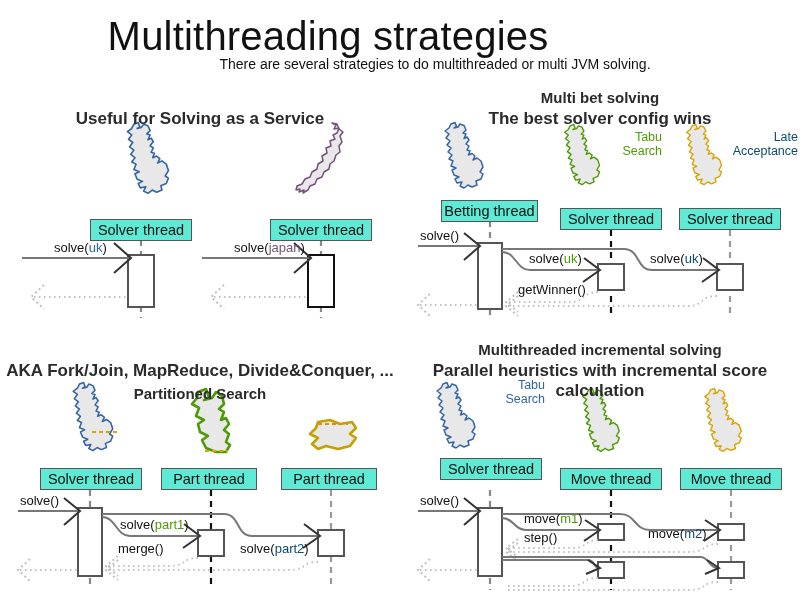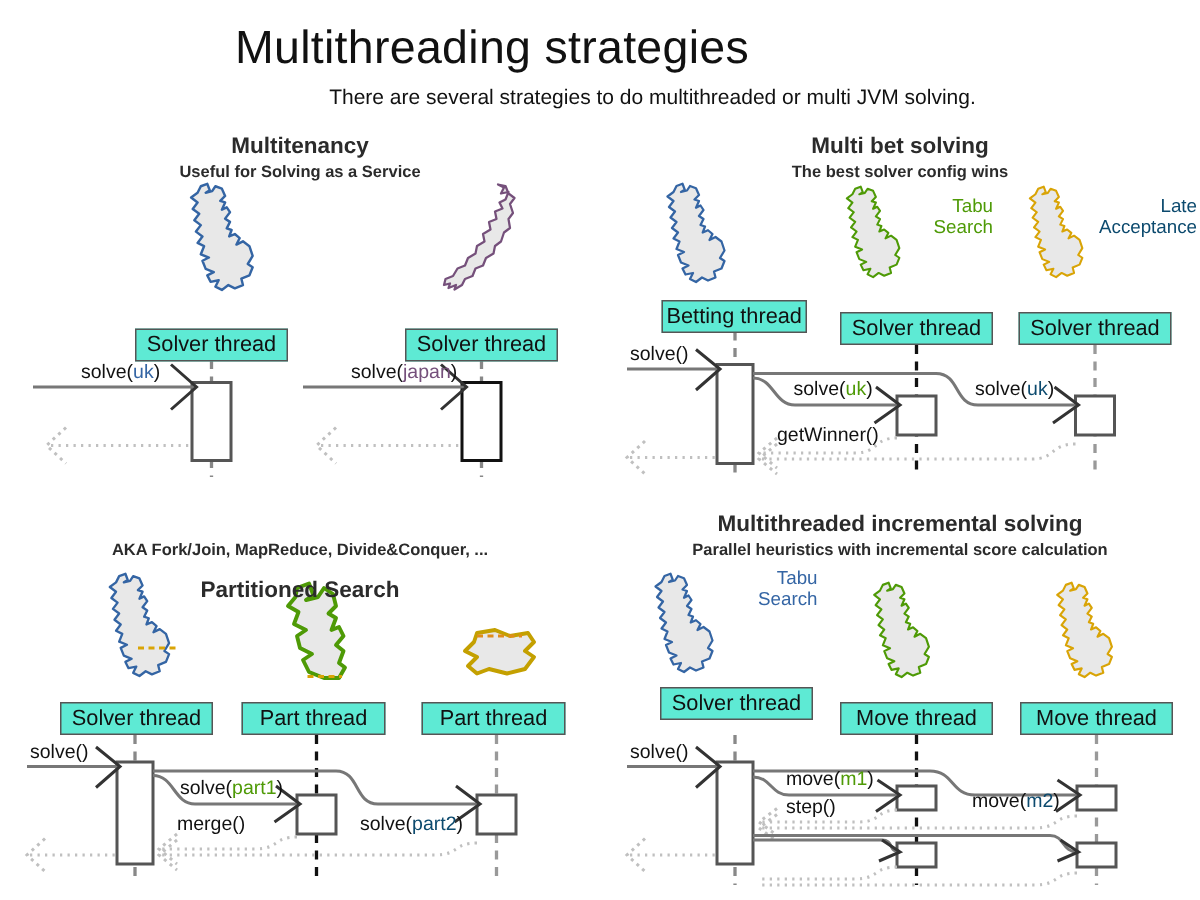--- a/index.html
+++ b/index.html
@@ -1,24 +1,24 @@
 <!DOCTYPE html>
 <html><head>
 <meta charset="utf-8">
 <style>
   html,body{margin:0;padding:0;background:#ffffff;}
   body{width:800px;height:600px;overflow:hidden;
        font-family:"Liberation Sans","DejaVu Sans",sans-serif;color:#000;}
   #stage{position:relative;width:800px;height:600px;}
   svg.layer{position:absolute;left:0;top:0;width:800px;height:600px;}
   .ttl{position:absolute;text-align:center;}
-  #page-title{left:0;top:14px;width:656px;font-size:31px;font-weight:400;color:#111;letter-spacing:.2px;text-align:center;}
+  #page-title{left:0;top:14px;width:656px;font-size:40px;font-weight:400;color:#111;letter-spacing:.2px;text-align:center;}
   #page-sub{left:0;top:56px;width:800px;font-size:14px;font-weight:400;color:#111;padding-left:35px;}
   .q-title{font-size:15px;font-weight:bold;color:#2b2b2b;}
-  .q-sub{font-size:11px;font-weight:bold;color:#2b2b2b;}
+  .q-sub{font-size:17px;font-weight:bold;color:#2b2b2b;}
   .tbox{position:absolute;border:1.6px solid #555;background:#5eead4;
         font-size:14.5px;color:#111;display:flex;align-items:center;
         justify-content:center;white-space:nowrap;box-sizing:border-box;}
   .msg{position:absolute;font-size:13px;color:#111;white-space:nowrap;}
   .maplbl{position:absolute;font-size:12.5px;text-align:right;line-height:1.15;white-space:nowrap;}
   .green{color:#4e9a06;} .gold{color:#0c4a6e;} .blue{color:#3465a4;} .purple{color:#75507b;}
 </style>
 </head>
 <body>
 
@@ -174,21 +174,20 @@
     <path d="M502,560 C514,560 580,560 588,560 C596,560 592,568 600,568 L600,568" fill="none" stroke="#777" stroke-width="2"></path>
     <path d="M588,560 L600,568 L586,574" fill="none" stroke="#333" stroke-width="2"></path>
     <path d="M502,557 L700,557 C710,557 708,568 718,568" fill="none" stroke="#777" stroke-width="2"></path>
     <path d="M707,560 L719,568 L705,574" fill="none" stroke="#333" stroke-width="2"></path>
     <path d="M598,578 C582,578 586,586 570,586 L508,586" fill="none" stroke="#c0c0c0" stroke-width="2" stroke-dasharray="1.5 3.5"></path>
     <path d="M718,582 C702,582 706,590 690,590 L508,590" fill="none" stroke="#c0c0c0" stroke-width="2" stroke-dasharray="1.5 3.5"></path>
     <line x1="420" y1="570" x2="478" y2="570" stroke="#c0c0c0" stroke-width="2" stroke-dasharray="1.5 3.5"></line>
     <path d="M430,559 L418,570 L430,581" fill="none" stroke="#c0c0c0" stroke-width="2" stroke-dasharray="2 3"></path>
   </svg>
 
-  <div class="ttl q-title" style="left:0;top:89px;width:400px;">Multitenancy</div>
   <div class="ttl q-sub" style="left:0;top:109px;width:400px;">Useful for Solving as a Service</div>
   <div class="tbox" style="left:90px;top:219px;width:102px;height:22px;">Solver thread</div>
   <div class="tbox" style="left:270px;top:219px;width:102px;height:22px;">Solver thread</div>
   <div class="msg" style="left:54px;top:240px;"><span>solve(</span><span class="blue">uk</span><span>)</span></div>
   <div class="msg" style="left:234px;top:240px;"><span>solve(</span><span class="purple">japan</span><span>)</span></div>
 
   <div class="ttl q-title" style="left:400px;top:89px;width:400px;">Multi bet solving</div>
   <div class="ttl q-sub" style="left:400px;top:109px;width:400px;">The best solver config wins</div>
   <div class="maplbl green" style="left:596px;top:130px;width:66px;">
       <div>Tabu</div>

